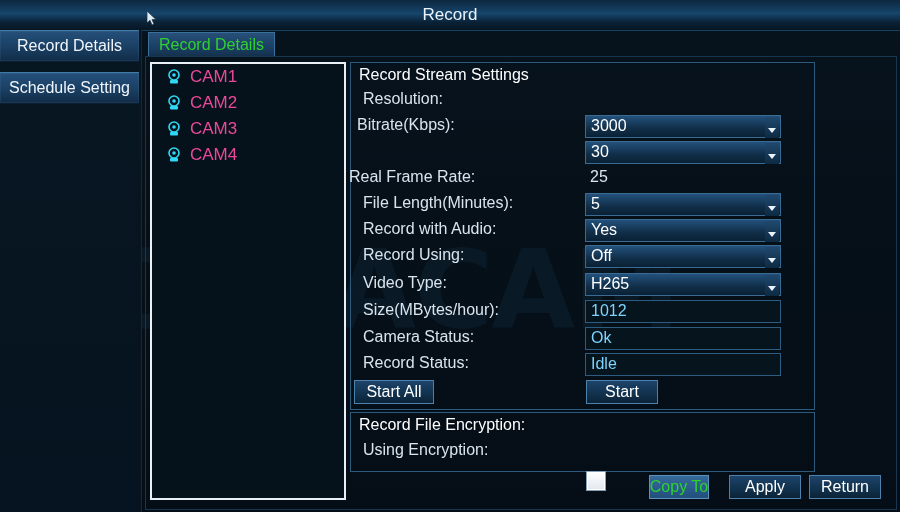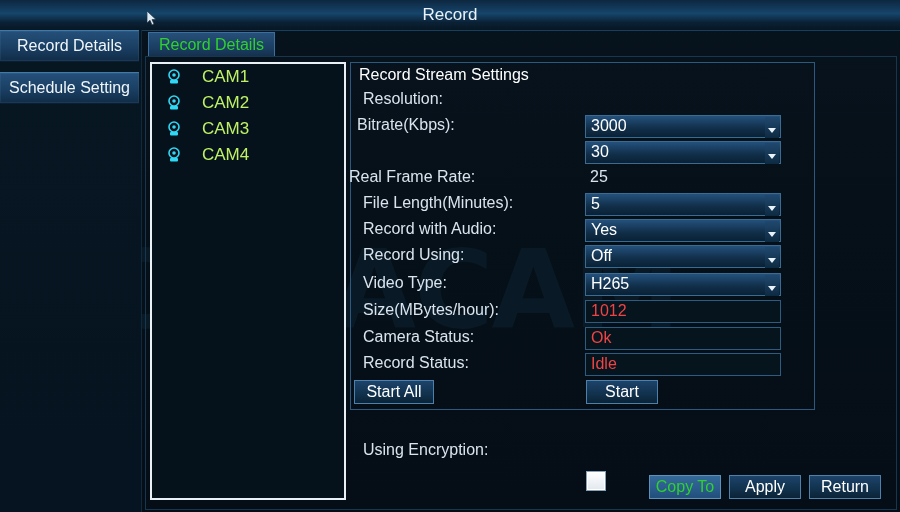--- a/index.html
+++ b/index.html
@@ -76,21 +76,21 @@
     border:1px solid #15absolute;
   }
   .panel-outline{border:1px solid #16374f;}
 
   
   .camlist{
     position:absolute;left:9px;top:32px;width:192px;height:434px;
     border:2px solid #e9f1f7;background:#05121c;
   }
   .camrow{display:flex;align-items:center;height:26px;padding-left:14px;}
-  .camlabel{font-size:17px;color:#bef264;margin-left:20px;}
+  .camlabel{font-size:17px;color:#ec4899;margin-left:8px;}
   .cam-icon{width:16px;height:16px;display:block;}
 
   
   .grp{
     position:absolute;border:1px solid #2a5piece;
   }
   .grp{border:1px solid #2c5madeup;}
   .grp{border:1px solid #2b5a7e;}
 
   #grp-stream{left:209px;top:32px;width:463px;height:346px;}
@@ -115,21 +115,21 @@
     background:linear-gradient(180deg,#1b4straight 0%,#10324f 100%);
   }
   .fld.sel{background:linear-gradient(180deg,#1f4straight,#0d2a42);}
   .fld.sel{background:linear-gradient(180deg,#214straight 0%,#0e2c45 100%);}
   .fld.sel{background:linear-gradient(180deg,#23517c 0%,#102e48 60%,#0a2135 100%);}
   .fld .txt{
     position:absolute;left:5px;top:1px;font-size:16px;color:#ffffff;white-space:nowrap;
   }
   .fld.readonly{border:1px solid #2d5straight;background:#071621;}
   .fld.readonly{border:1px solid #2e5c80;background:#06141e;}
-  .fld.readonly .txt{color:#ef4444;}
+  .fld.readonly .txt{color:#7dd3fc;}
 
   .arrow{
     position:absolute;right:1px;top:1px;width:14px;height:21px;
     background:linear-gradient(180deg,#1e4straight 0%,#102c45 100%);
   }
   .arrow{background:linear-gradient(180deg,#20486e 0%,#0d2a42 100%);}
   .arrow i{
     position:absolute;left:3px;bottom:5px;
     border-left:4px solid transparent;border-right:4px solid transparent;
     border-top:5px solid #eaf2fa;display:block;
@@ -157,21 +157,21 @@
   }
   #btn-startall{left:213px;top:350px;width:80px;}
   #btn-start{left:445px;top:350px;width:72px;}
 
   .checkbox{
     position:absolute;left:445px;top:441px;width:18px;height:18px;
     background:linear-gradient(180deg,#ffffff 0%,#e2e8ee 100%);
     border:1px solid #87a2b8;box-shadow:inset 0 0 0 1px #fff;
   }
 
-  #btn-copyto{left:508px;top:445px;width:72px;}
+  #btn-copyto{left:508px;top:445px;width:60px;}
   #btn-apply{left:588px;top:445px;width:72px;}
   #btn-return{left:668px;top:445px;width:72px;}
 </style>
 </head>
 <body>
 
 <div class="app">
 
   <div class="watermark">POMIACAM</div>
 
@@ -329,20 +329,23 @@
       </div>
     </div>
 
     <div class="btn" id="btn-startall">
       <span>Start All</span>
     </div>
     <div class="btn" id="btn-start">
       <span>Start</span>
     </div>
 
+    <div class="grp" id="grp-enc">
+      <div class="grp-title">Record File Encryption:</div>
+    </div>
     <div class="row" style="top:411px;width:759px;">
       <span class="rlabel" style="left:222px;">Using Encryption:</span>
     </div>
     <div class="checkbox"></div>
 
     <div class="btn focus" id="btn-copyto">
       <span>Copy To</span>
     </div>
     <div class="btn" id="btn-apply">
       <span>Apply</span>

